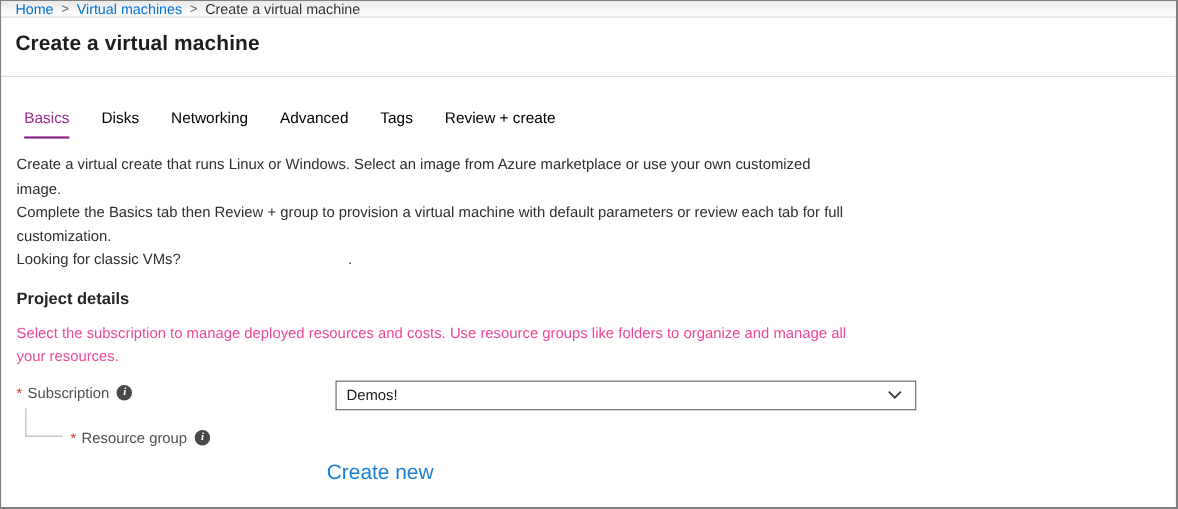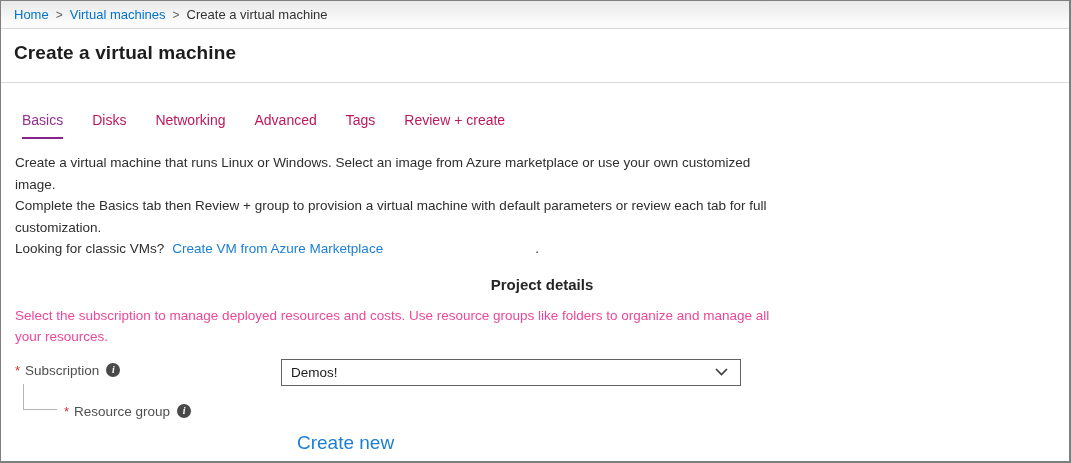--- a/index.html
+++ b/index.html
@@ -10,21 +10,21 @@
     font-family: "Liberation Sans", sans-serif;
     border: 1px solid #7f7f7f;
     border-right-width: 2px;
     border-bottom-width: 2px;
     overflow: hidden;
     color: #2b2b2b;
   }
 
   
   .breadcrumb-bar {
-    height: 28px;
+    height: 15px;
     padding-left: 13px;
     display: flex;
     align-items: center;
     background: linear-gradient(180deg, #e9e9e9 0%, #fbfbfb 80%);
     border-bottom: 1px solid #d6d6d6;
     font-size: 13px;
     white-space: nowrap;
   }
   .crumb-link { color: #0072d1; text-decoration: none; cursor: pointer; }
   .crumb-sep { color: #5f5f5f; margin: 0 7px; font-size: 12px; }
@@ -46,21 +46,21 @@
   
   .tabs {
     display: flex;
     gap: 29px;
     margin: 29px 0 0 21px;
     font-size: 14px;
     text-align: center;
   }
   .tab {
     padding-bottom: 9px;
-    color: #be185d;
+    color: #000000;
     cursor: pointer;
     border-bottom: 2.5px solid transparent;
   }
   .tab.active {
     color: #962d91;
     border-bottom-color: #8a2488;
   }
 
   
   .intro {
@@ -74,21 +74,20 @@
   .classic-line { display: flex; align-items: center; }
   .text-link { color: #1b7fd4; text-decoration: none; cursor: pointer; margin-left: 8px; }
   .stray-period { margin-left: 152px; color: #2e2e2e; }
 
   
   .section-heading {
     margin: 16px 0 0 14px;
     font-size: 15px;
     font-weight: bold;
     color: #252525;
-    text-align: center;
   }
   .section-desc {
     margin: 12px 14px 0 14px;
     font-size: 13.5px;
     line-height: 21.5px;
     color: #ec4899;
     white-space: pre-line;
   }
 
   
@@ -123,22 +122,22 @@
   .connector {
     position: absolute;
     left: 22px; top: 28px;
     width: 34px; height: 26px;
     border-left: 1px solid #b5b5b5;
     border-bottom: 1px solid #b5b5b5;
   }
 
   .dropdown {
     position: absolute;
-    left: 280px;
-    width: 460px;
+    left: 304px;
+    width: 528px;
     height: 27px;
     border: 1px solid #636363;
     background: #ffffff;
     display: flex;
     align-items: center;
     justify-content: space-between;
     padding: 0 12px 0 9px;
     font-size: 13.5px;
     color: #1b1b1b;
     cursor: pointer;
@@ -175,27 +174,26 @@
 <div class="tabs">
   <div class="tab active">Basics</div>
   <div class="tab">Disks</div>
   <div class="tab">Networking</div>
   <div class="tab">Advanced</div>
   <div class="tab">Tags</div>
   <div class="tab">Review + create</div>
 </div>
 
 <div class="intro">
-  <p>Create a virtual machine that runs Linux or Windows. Select an image from Azure marketplace or use your own customized
+  <p>Create a virtual create that runs Linux or Windows. Select an image from Azure marketplace or use your own customized
 image.</p>
   <p>Complete the Basics tab then Review + group to provision a virtual machine with default parameters or review each tab for full
 customization.</p>
   <div class="classic-line">
     <span>Looking for classic VMs?</span>
-    <a class="text-link">Create VM from Azure Marketplace</a>
     <span class="stray-period">.</span>
   </div>
 </div>
 
 <div class="section-heading">Project details</div>
 <div class="section-desc">Select the subscription to manage deployed resources and costs. Use resource groups like folders to organize and manage all
 your resources.</div>
 
 <div class="form-area">
 

